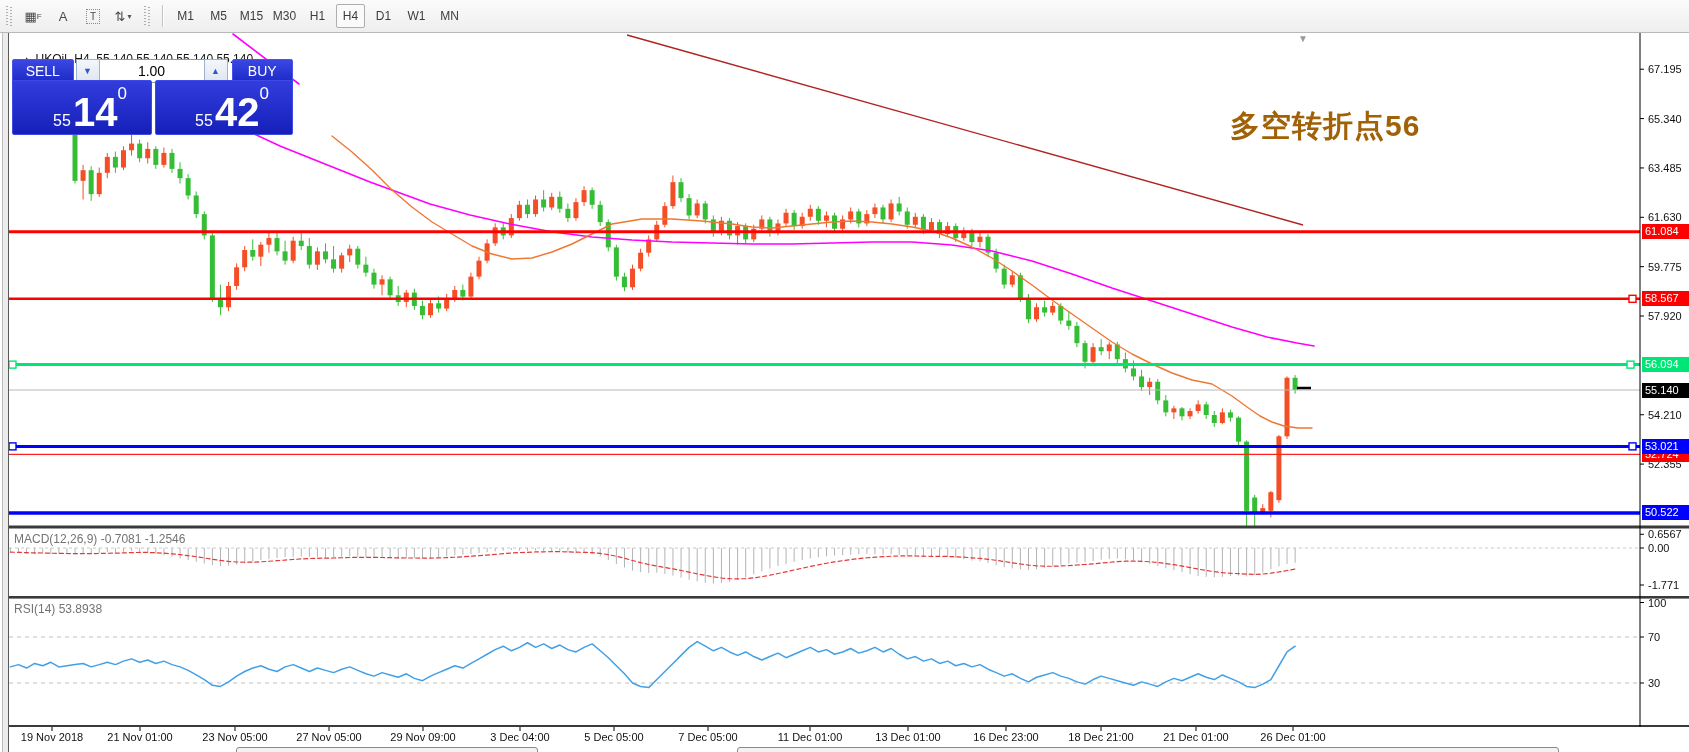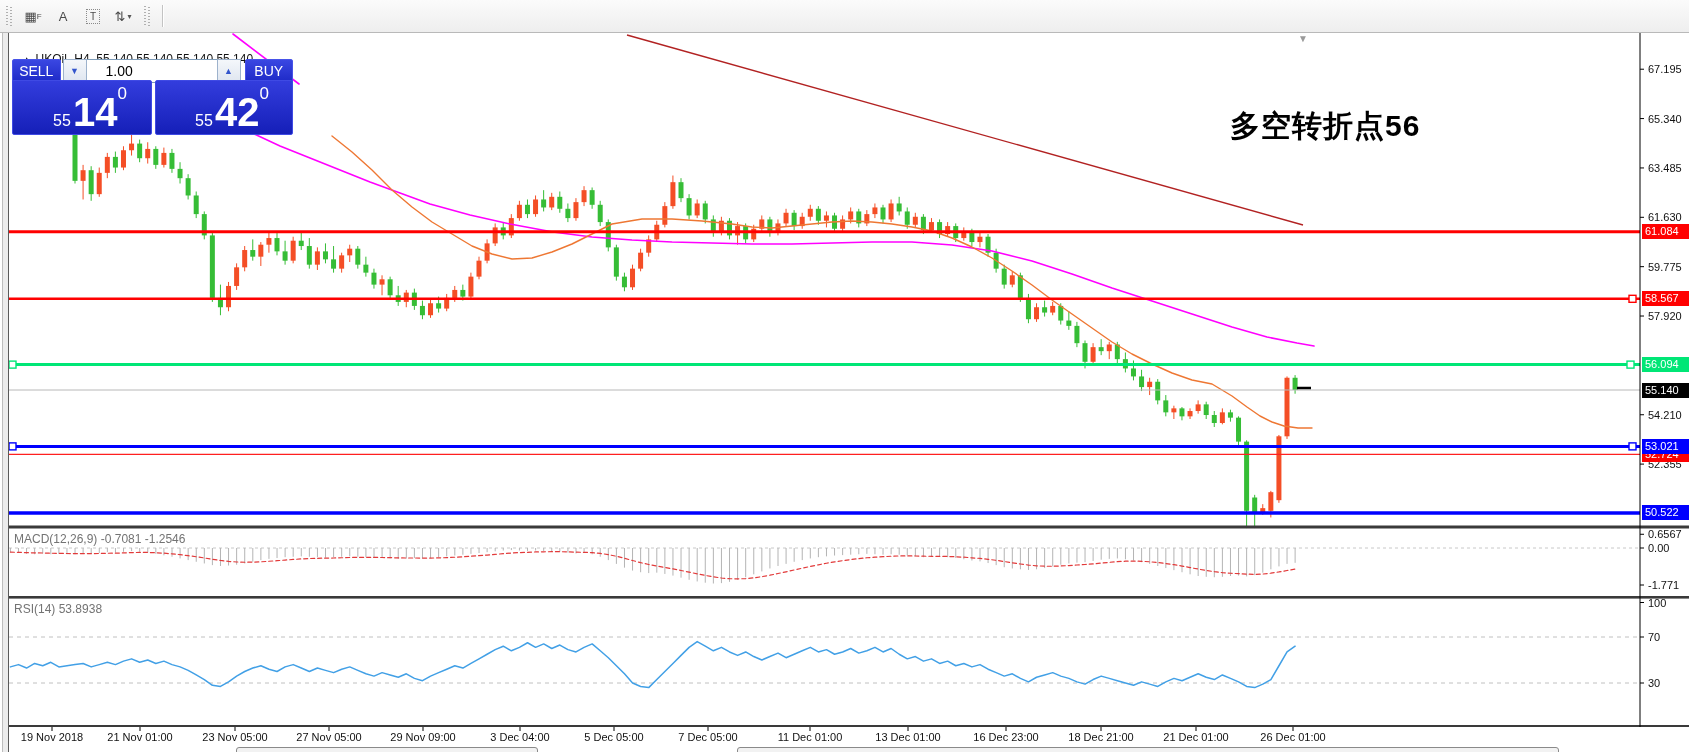--- a/index.html
+++ b/index.html
@@ -28,34 +28,34 @@
   #shift-marker{position:absolute;left:1298px;top:33px;z-index:5;color:#9a9a9a;font-size:10px;}
   
   #quote-panel{position:absolute;left:12px;top:59px;width:281px;z-index:6;}
   #qp-row1{display:flex;height:19px;}
   .qp-btn{width:66px;height:24px;background:linear-gradient(#3a47e2,#1b27c4);border:1px solid #4753e8;border-radius:2px;
           color:#fff;font-size:14px;text-align:center;line-height:22px;}
   #qp-spin{display:flex;margin-left:2px;margin-right:4px;height:24px;}
   .spin-btn{width:22px;height:24px;background:linear-gradient(#f4f7fb,#dde4ef);border:1px solid #9db2cc;
             color:#3355cc;font-size:9px;text-align:center;line-height:22px;}
   #vol-input{width:92px;height:22px;border:1px solid #7f9db9;border-left:none;border-right:none;
-             text-align:left;font-size:14px;padding:0 19px;font-family:"Liberation Sans",sans-serif;}
+             text-align:center;font-size:14px;padding:0 6px;font-family:"Liberation Sans",sans-serif;}
   #qp-row2{display:flex;margin-top:2px;height:50px;}
   .price-tile{height:50px;background:linear-gradient(#333ddd,#151fb8);border:1px solid #3f4ae4;border-radius:2px;
               color:#fff;display:flex;align-items:flex-end;justify-content:center;padding-bottom:3px;}
   .pt-small{font-size:16px;line-height:20px;margin-right:2px;margin-left:16px;}
   .pt-big{font-size:40px;line-height:38px;font-weight:700;}
   .pt-sup{font-size:17px;line-height:17px;align-self:flex-start;margin-top:4px;}
   #tile-sell{width:140px;margin-right:3px;}
   #tile-buy{width:138px;}
   
   .ind-label{position:absolute;left:14px;z-index:5;font-size:12px;color:#737373;}
   #macd-label{top:532px;}
   #rsi-label{top:602px;}
-  #annotation{position:absolute;left:1230px;top:106px;z-index:5;font-size:30px;font-weight:bold;color:#000000;
+  #annotation{position:absolute;left:1230px;top:106px;z-index:5;font-size:30px;font-weight:bold;color:#a16207;
               letter-spacing:1px;white-space:nowrap;text-align:center;}
   .badge{position:absolute;left:1642px;width:47px;height:15px;font-size:11px;line-height:15px;
          padding-left:3px;color:#fff;z-index:7;}
   
   .bottom-box{position:absolute;height:10px;top:747px;background:#f2f2f2;border:1px solid #8a8a8a;
               border-radius:3px 3px 0 0;z-index:8;}
   #bbox1{left:236px;width:300px;}
   #bbox2{left:737px;width:820px;}
 </style>
 </head>
@@ -626,20 +626,31 @@
   <div id="tool-group" style="display: flex;">
       <span class="tool-btn">▦<span class="" style="font-size: 8px;">F</span></span>
       <span class="tool-btn">A</span>
       <span class="tool-btn">
         <span class="t-box">T</span>
       </span>
       <span class="tool-btn">⇅<span class="caret" style="font-size: 8px;">▾</span></span>
     </div>
   <div class="grip"></div>
   <div class="vsep"></div>
+  <div id="tf-group" style="display:flex">
+      <span class="tf-btn">M1</span>
+      <span class="tf-btn">M5</span>
+      <span class="tf-btn">M15</span>
+      <span class="tf-btn">M30</span>
+      <span class="tf-btn">H1</span>
+      <span class="tf-btn active">H4</span>
+      <span class="tf-btn">D1</span>
+      <span class="tf-btn">W1</span>
+      <span class="tf-btn">MN</span>
+    </div>
 </div>
 
 <div id="left-strip"></div>
 
 <div id="chart-header">
   <span class="hdr-arrow">▲</span><span>UKOil-,H4</span>  <span>55.140 55.140 55.140 55.140</span>
 </div>
 
 <div id="shift-marker">▼</div>
 

